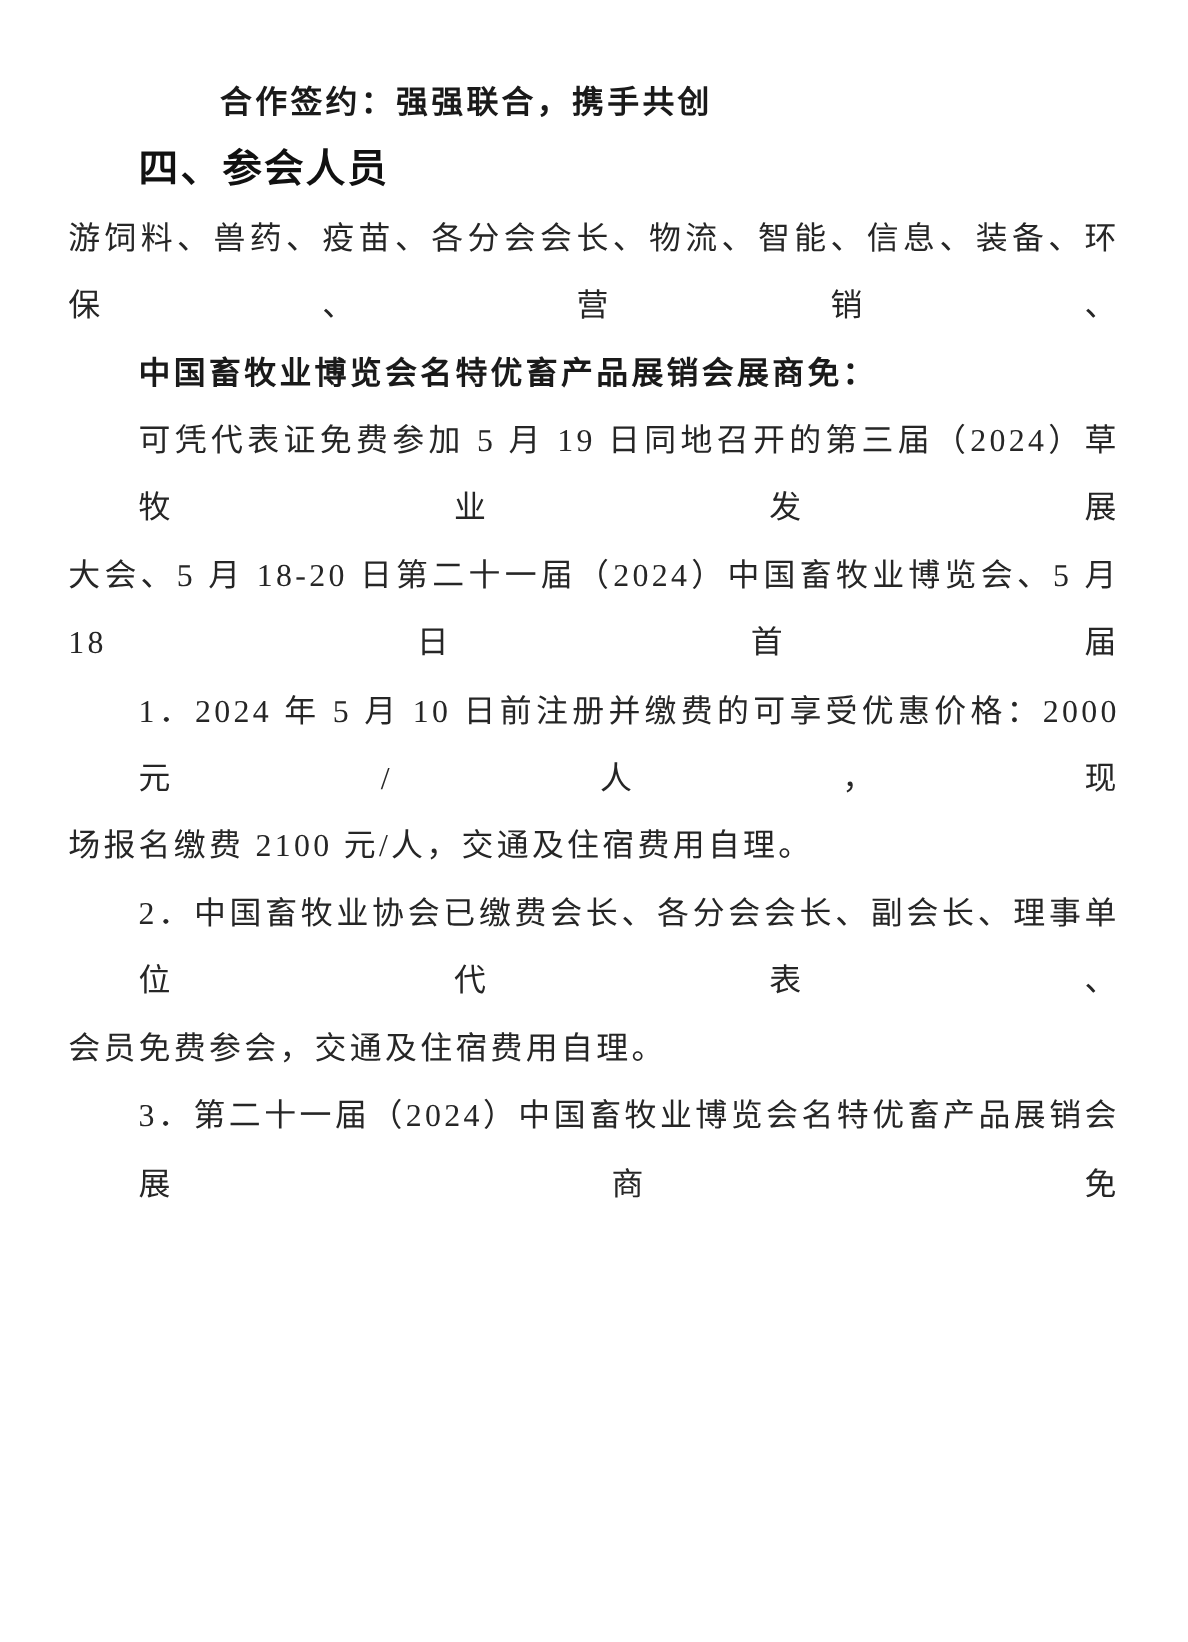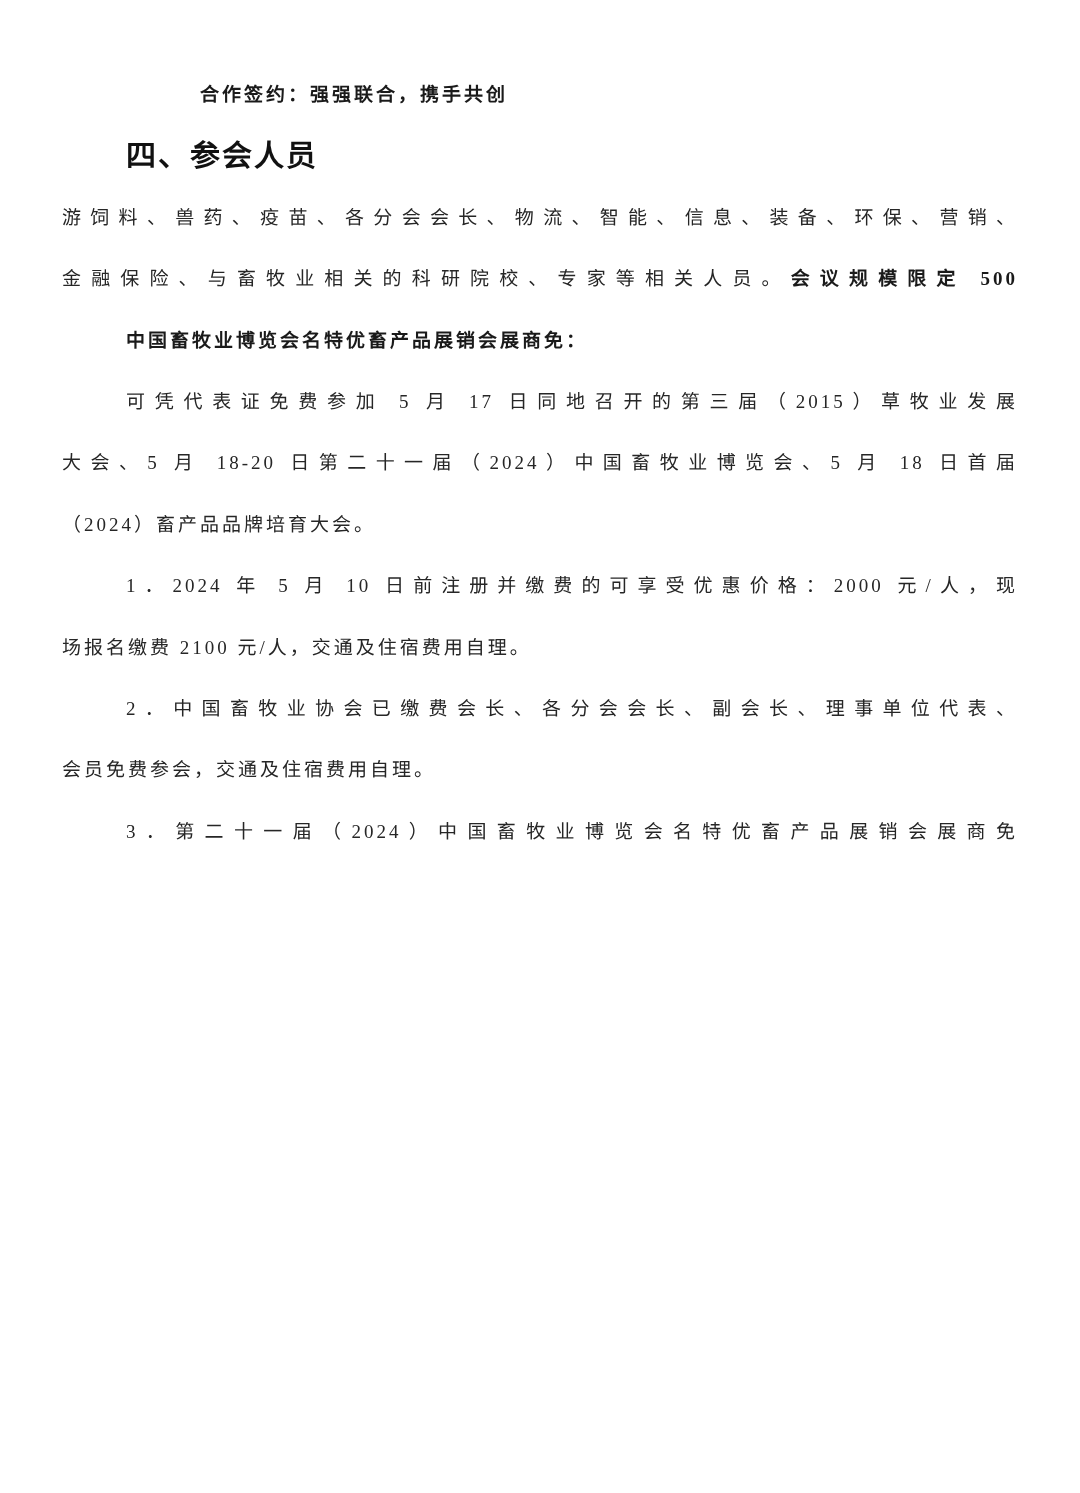--- a/index.html
+++ b/index.html
@@ -12,21 +12,21 @@
     width: 1080px;
     height: 1493px;
     background: #ffffff;
     box-sizing: border-box;
     padding: 64px 62px 0 62px;
     overflow: hidden;
     font-family: "Liberation Serif", "DejaVu Serif", serif;
     color: #262626;
   }
   .ln {
-    font-size: 19px;
+    font-size: 29px;
     line-height: 61.4px;
     letter-spacing: 3px;
     text-align: left;
     color: #262626;
   }
   
   .fill {
     text-align: justify;
     text-align-last: justify;
     text-justify: inter-character;
@@ -35,55 +35,51 @@
   .indent { padding-left: 64px; }
   
   .indent-wide { padding-left: 138px; }
   
   .bold-serif {
     font-weight: 700;
     color: #1a1a1a;
   }
   
   .heading {
-    font-family: Liberation Sans, sans-serif;
+    font-family: Liberation Mono, monospace;
     font-weight: 700;
-    font-size: 30px;
+    font-size: 36px;
     color: #111111;
     letter-spacing: 2px;
   }
   .b {
     font-weight: 700;
     color: #1a1a1a;
   }
 </style>
 </head>
 <body>
 
 <div class="page">
 
   <div class="ln bold-serif indent-wide">合作签约：强强联合，携手共创</div>
 
   <div class="ln heading indent">四、参会人员</div>
 
 
   <div class="ln fill">游饲料、兽药、疫苗、各分会会长、物流、智能、信息、装备、环保、营销、</div>
 
-  <div class="ln fill">
-    <span>金融保险、与畜牧业相关的科研院校、专家等相关人员。</span><span class="b">会议规模限定 500</span>
-  </div>
 
 
   <div class="ln bold-serif indent">中国畜牧业博览会名特优畜产品展销会展商免：</div>
 
-  <div class="ln fill indent">可凭代表证免费参加 5 月 17 日同地召开的第三届（2015）草牧业发展</div>
+  <div class="ln fill indent">可凭代表证免费参加 5 月 19 日同地召开的第三届（2024）草牧业发展</div>
 
   <div class="ln fill">大会、5 月 18-20 日第二十一届（2024）中国畜牧业博览会、5 月 18 日首届</div>
 
-  <div class="ln">（2024）畜产品品牌培育大会。</div>
 
 
   <div class="ln fill indent">1．2024 年 5 月 10 日前注册并缴费的可享受优惠价格：2000 元/人，现</div>
 
   <div class="ln">场报名缴费 2100 元/人，交通及住宿费用自理。</div>
 
   <div class="ln fill indent">2．中国畜牧业协会已缴费会长、各分会会长、副会长、理事单位代表、</div>
 
   <div class="ln">会员免费参会，交通及住宿费用自理。</div>
 

